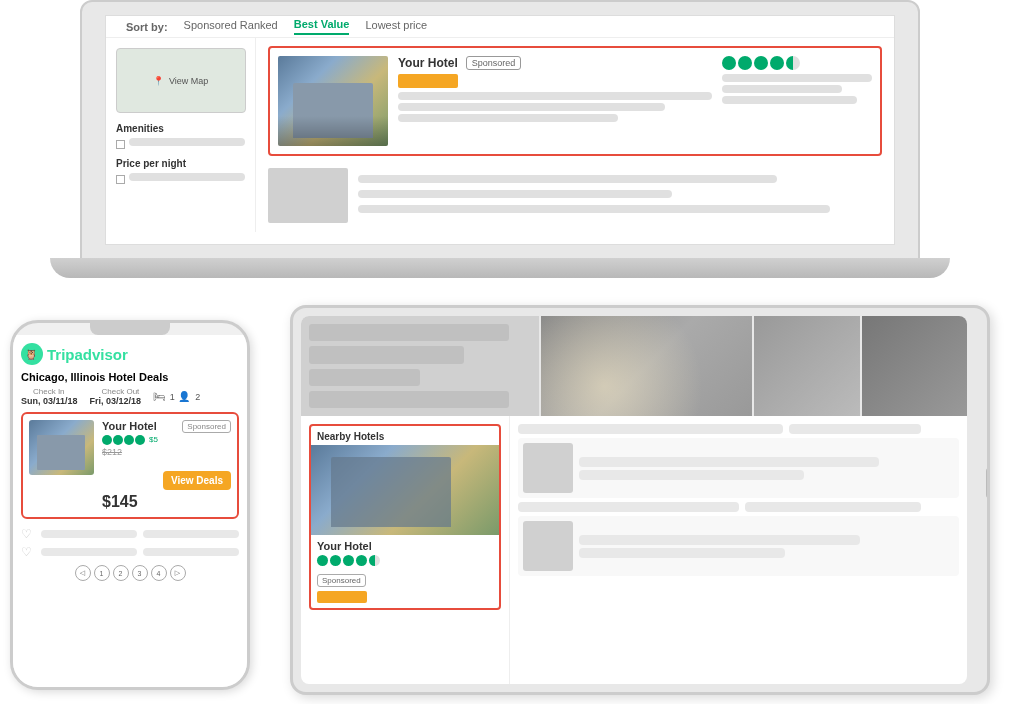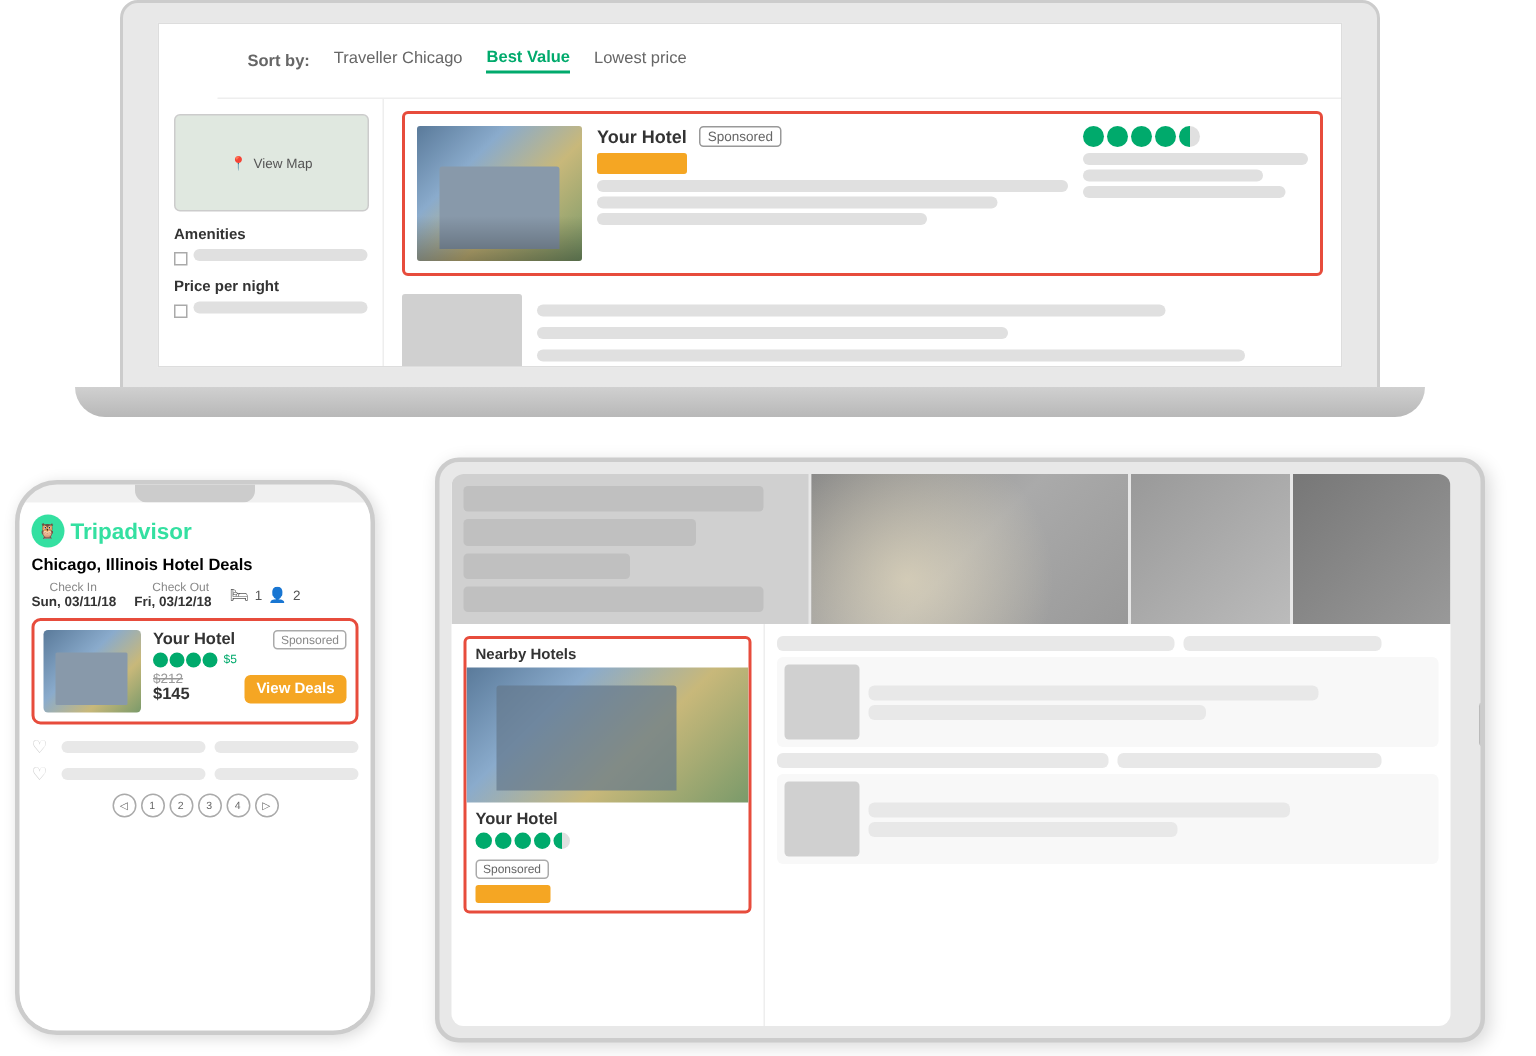--- a/index.html
+++ b/index.html
@@ -58,24 +58,23 @@
       width: 140px;
       height: 12px;
       background: #c0c0c0;
       border-radius: 0 0 10px 10px;
     }
 
     
     .ls-sort-bar {
       display: flex;
       align-items: center;
-      padding: 16px 20px;
+      padding: 2px 20px;
       gap: 16px;
       border-bottom: 1px solid #eee;
-      margin-left: 39px;
     }
     .ls-sort-label {
       font-size: 11px;
       color: #666;
       font-weight: bold;
     }
     .ls-sort-tab {
       font-size: 11px;
       color: #666;
       cursor: pointer;
@@ -426,23 +425,24 @@
       height: 10px;
       border-radius: 50%;
       background: #00aa6c;
     }
     .ta-price-old {
       font-size: 9px;
       color: #999;
       text-decoration: line-through;
     }
     .ta-price-new {
-      font-size: 11px;
+      font-size: 16px;
       font-weight: bold;
       color: #333;
+      margin-top: 36px;
     }
     .ta-view-deal-btn {
       background: #f5a623;
       color: #fff;
       font-size: 10px;
       font-weight: bold;
       padding: 4px 8px;
       border-radius: 4px;
       margin-top: 3px;
       display: inline-block;
@@ -706,21 +706,21 @@
   </style>
 </head>
 <body>
 
 <div class="laptop-container">
   <div class="laptop-body">
     <div class="laptop-screen">
 
       <div class="ls-sort-bar">
         <span class="ls-sort-label">Sort by:</span>
-        <span class="ls-sort-tab">Traveller Chicago</span>
+        <span class="ls-sort-tab">Sponsored Ranked</span>
         <span class="ls-sort-tab active">Best Value</span>
         <span class="ls-sort-tab">Lowest price</span>
       </div>
 
       <div class="ls-content">
 
         <div class="ls-sidebar">
           <div class="ls-map-box">
             <span>📍</span>
             <span>View Map</span>

